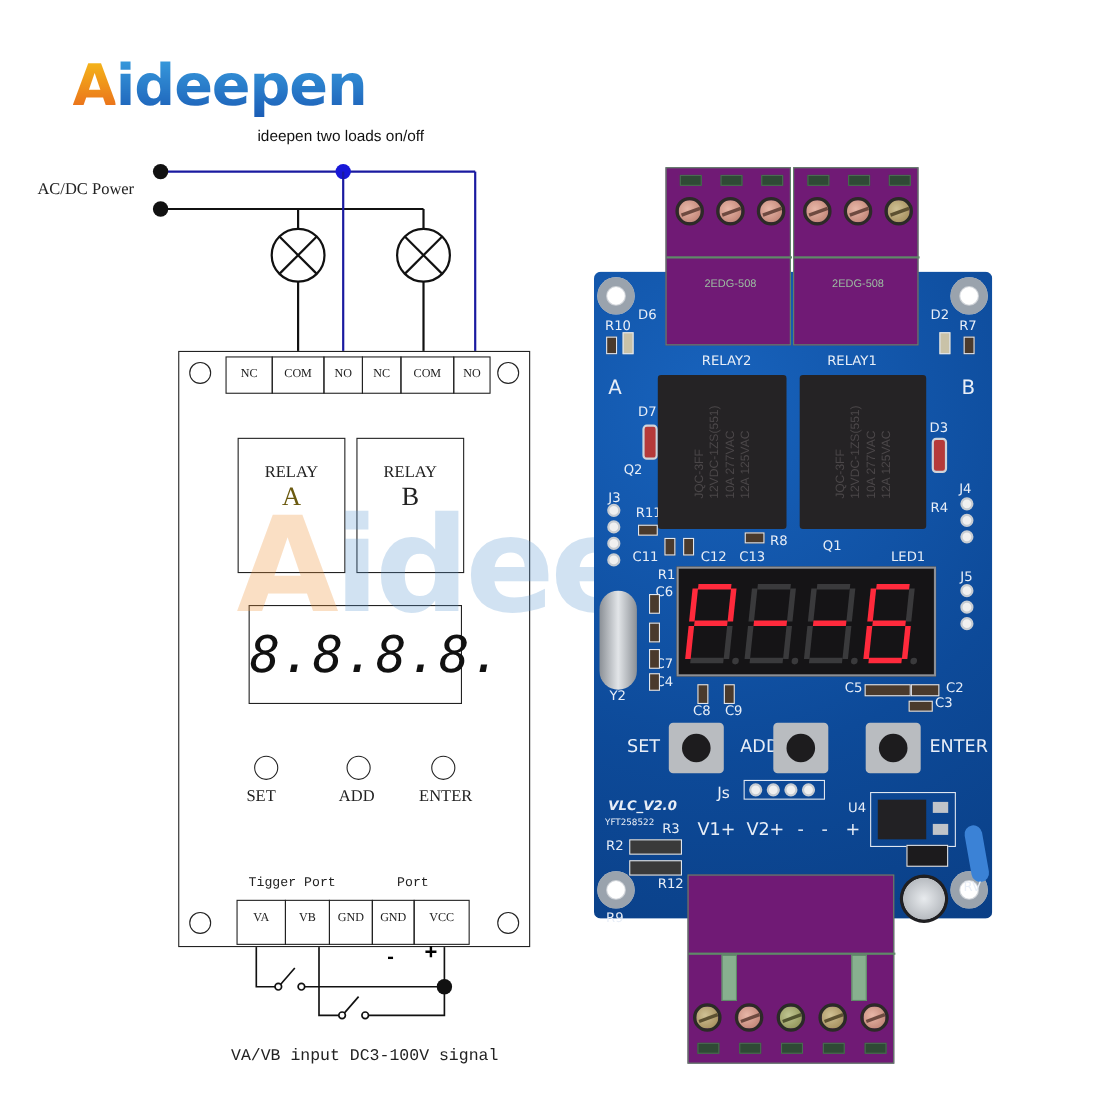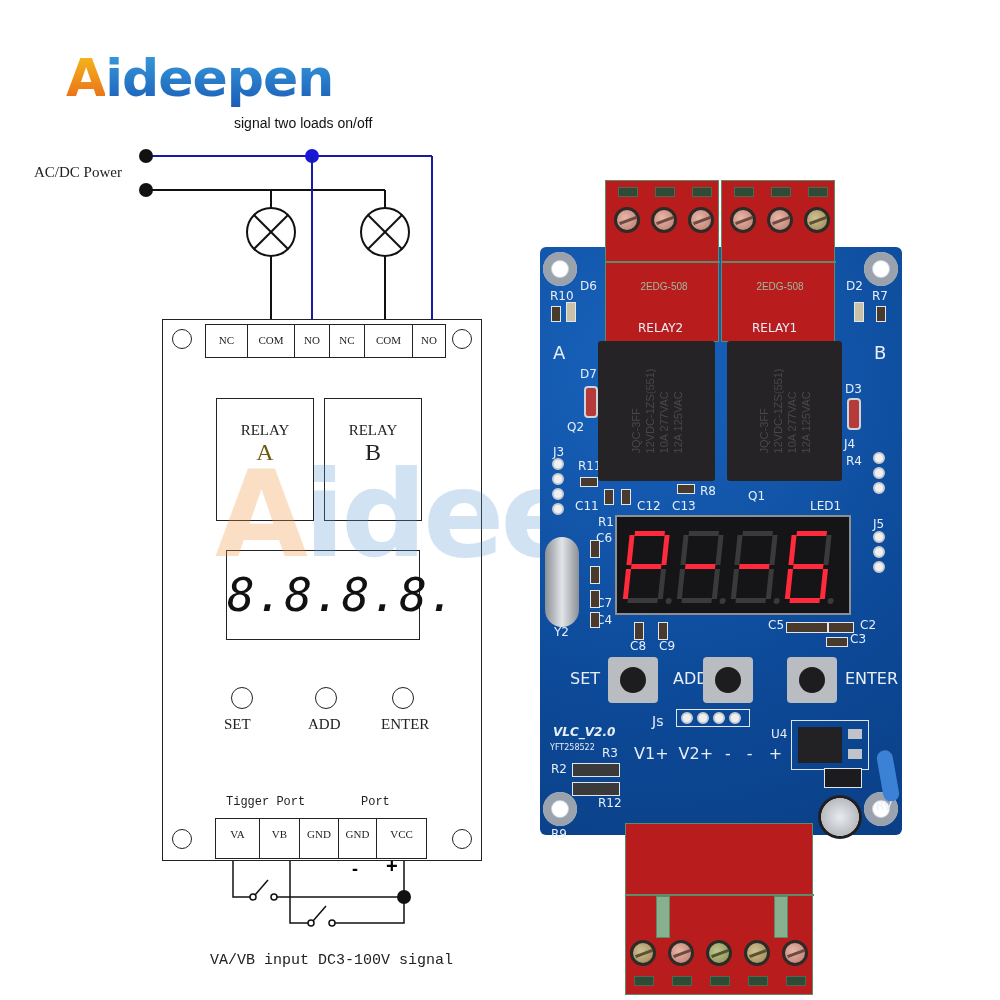--- a/index.html
+++ b/index.html
@@ -20,21 +20,21 @@
   .btn-circ{position:absolute;width:22px;height:22px;border:1.5px solid #222;border-radius:50%;box-sizing:border-box;}
   .watermark{left:215px;top:455px;font-family:"DejaVu Sans",sans-serif;font-size:120px;font-weight:bold;letter-spacing:-4px;color:rgba(90,150,210,0.28);line-height:120px;pointer-events:none;}
   .watermark .wa{color:rgba(240,150,60,0.30);}
   
   .pcb{left:540px;top:247px;width:362px;height:588px;background:#0e4fa3;border-radius:6px;
        background-image:radial-gradient(circle at 30% 20%,#1863bd 0%,#0d4a99 60%,#0a3f86 100%);}
   .pcb-hole{position:absolute;width:34px;height:34px;border-radius:50%;background:#cfd3d8;box-shadow:inset 0 0 0 8px #9aa3ad;}
   .pcb-hole::after{content:"";position:absolute;left:9px;top:9px;width:16px;height:16px;border-radius:50%;background:#fff;}
   .silk{position:absolute;color:#e8eef7;font-size:12px;font-family:"DejaVu Sans",sans-serif;line-height:12px;}
   .silk-lg{font-size:18px;line-height:18px;}
-  .green{background:#b91c1c;border:1px solid #5f8a68;box-sizing:border-box;position:absolute;margin-top:28px;}
+  .green{background:#701a75;border:1px solid #5f8a68;box-sizing:border-box;position:absolute;}
   .screw{position:absolute;width:26px;height:26px;border-radius:50%;border:3px solid #2d2a28;box-sizing:border-box;background:radial-gradient(circle at 40% 40%,#e8b7a8,#b8796b);}
   .screw::after{content:"";position:absolute;left:2px;top:9px;width:18px;height:3px;background:#6e4a40;transform:rotate(-20deg);}
   .slot{position:absolute;width:18px;height:8px;background:#2f4a35;border:1px solid #4a6b52;}
   .relay{position:absolute;background:#252325;border-radius:3px;}
   .relay-text{position:absolute;left:50%;top:50%;transform:translate(-50%,-50%) rotate(-90deg);color:#4b4749;font-size:11px;white-space:nowrap;line-height:14px;text-align:left;}
   .seg-display{position:absolute;left:615px;top:515px;width:236px;height:100px;background:#151416;border:2px solid #8d8f94;box-sizing:border-box;}
   .tact{position:absolute;width:50px;height:46px;background:#b9bcc0;border-radius:4px;}
   .tact::after{content:"";position:absolute;left:12px;top:10px;width:26px;height:26px;border-radius:50%;background:#1d1c1e;}
   .pin{position:absolute;width:12px;height:12px;border-radius:50%;background:#f0f0f0;border:2px solid #c7ccd2;box-sizing:border-box;}
   .smd{position:absolute;background:#4a3a2c;border:1px solid #dfe6f0;}
@@ -97,21 +97,21 @@
   <g stroke="#111" stroke-width="1.5" fill="#fff">
     <polyline points="290,860 290,923 309,923" fill="none"></polyline>
     <circle cx="311" cy="923" r="3"></circle>
     <line x1="313" y1="921" x2="326" y2="906"></line>
     <circle cx="332" cy="923" r="3"></circle>
     <polyline points="335,923 404,923 404,860" fill="none"></polyline>
   </g>
   <circle cx="404" cy="897" r="7" fill="#111"></circle>
 </svg>
 
-<div class="abs caption-top">signal two loads  on/off</div>
+<div class="abs caption-top">ideepen two loads  on/off</div>
 <div class="abs power-label serif">AC/DC Power</div>
 
 <div class="abs box" style="left:162px;top:319px;width:318px;height:540px;"></div>
 
 <div class="hole" style="left:172px;top:329px;"></div>
 <div class="hole" style="left:452px;top:329px;"></div>
 <div class="hole" style="left:172px;top:829px;"></div>
 <div class="hole" style="left:452px;top:829px;"></div>
 
 <div class="term serif" style="left:205px;top:324px;width:43px;height:34px;">NC</div>
@@ -188,21 +188,21 @@
 <div class="silk" style="left:846px;top:280px;">D2</div>
 <div class="silk" style="left:872px;top:290px;">R7</div>
 <div class="silk" style="left:638px;top:322px;">RELAY2</div>
 <div class="silk" style="left:752px;top:322px;">RELAY1</div>
 <div class="silk silk-lg" style="left:553px;top:344px;">A</div>
 <div class="silk silk-lg" style="left:874px;top:344px;">B</div>
 <div class="silk" style="left:580px;top:368px;">D7</div>
 <div class="silk" style="left:845px;top:383px;">D3</div>
 <div class="silk" style="left:567px;top:421px;">Q2</div>
 <div class="silk" style="left:553px;top:446px;">J3</div>
-<div class="silk" style="left:844px;top:438px;">J4</div>
+<div class="silk" style="left:872px;top:438px;">J4</div>
 <div class="silk" style="left:578px;top:460px;">R11</div>
 <div class="silk" style="left:846px;top:455px;">R4</div>
 <div class="silk" style="left:700px;top:485px;">R8</div>
 <div class="silk" style="left:748px;top:490px;">Q1</div>
 <div class="silk" style="left:575px;top:500px;">C11</div>
 <div class="silk" style="left:637px;top:500px;">C12</div>
 <div class="silk" style="left:672px;top:500px;">C13</div>
 <div class="silk" style="left:810px;top:500px;">LED1</div>
 <div class="silk" style="left:598px;top:516px;">R1</div>
 <div class="silk" style="left:596px;top:532px;">C6</div>

